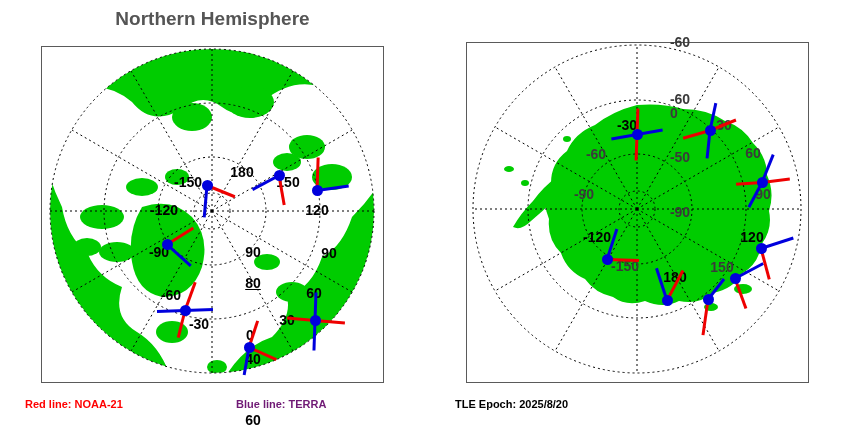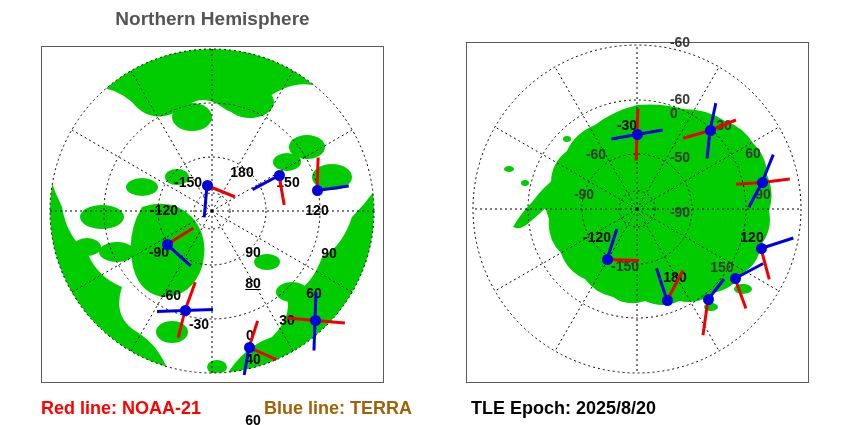--- a/index.html
+++ b/index.html
@@ -30,23 +30,23 @@
   .gridlabel.gray{color:#3a3a3a;}
 
   .marker{position:absolute;width:0;height:0;}
   .dot{position:absolute;width:11px;height:11px;border-radius:50%;
        background:#0000dd;left:-5.5px;top:-5.5px;}
   .trail{position:absolute;height:3px;transform-origin:0 50%;left:0;top:-1.5px;border-radius:0;}
   .trail.red{background:#ee0000;}
   .trail.blue{background:#0000dd;}
 
   .footer{position:absolute;font-family:"Liberation Sans",sans-serif;
-          font-size:18px;font-weight:bold;white-space:nowrap;margin-left:16px;}
+          font-size:11px;font-weight:bold;white-space:nowrap;}
   .footer.red{color:#ff0000;left:25px;top:398px;}
-  .footer.blue{color:#a16207;left:248px;top:398px;}
+  .footer.blue{color:#701a75;left:236px;top:398px;}
   .footer.black{color:#000000;left:455px;top:398px;}
 </style>
 </head>
 <body>
 
 <div class="stage">
 
   <div class="panel north">
     <div class="panel-title">Northern Hemisphere</div>
 

